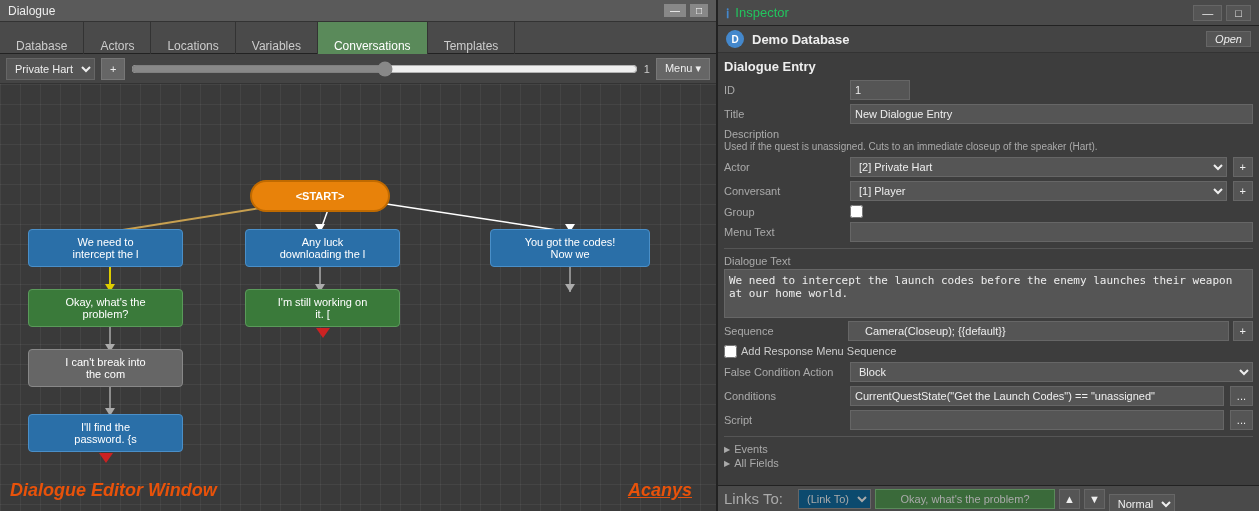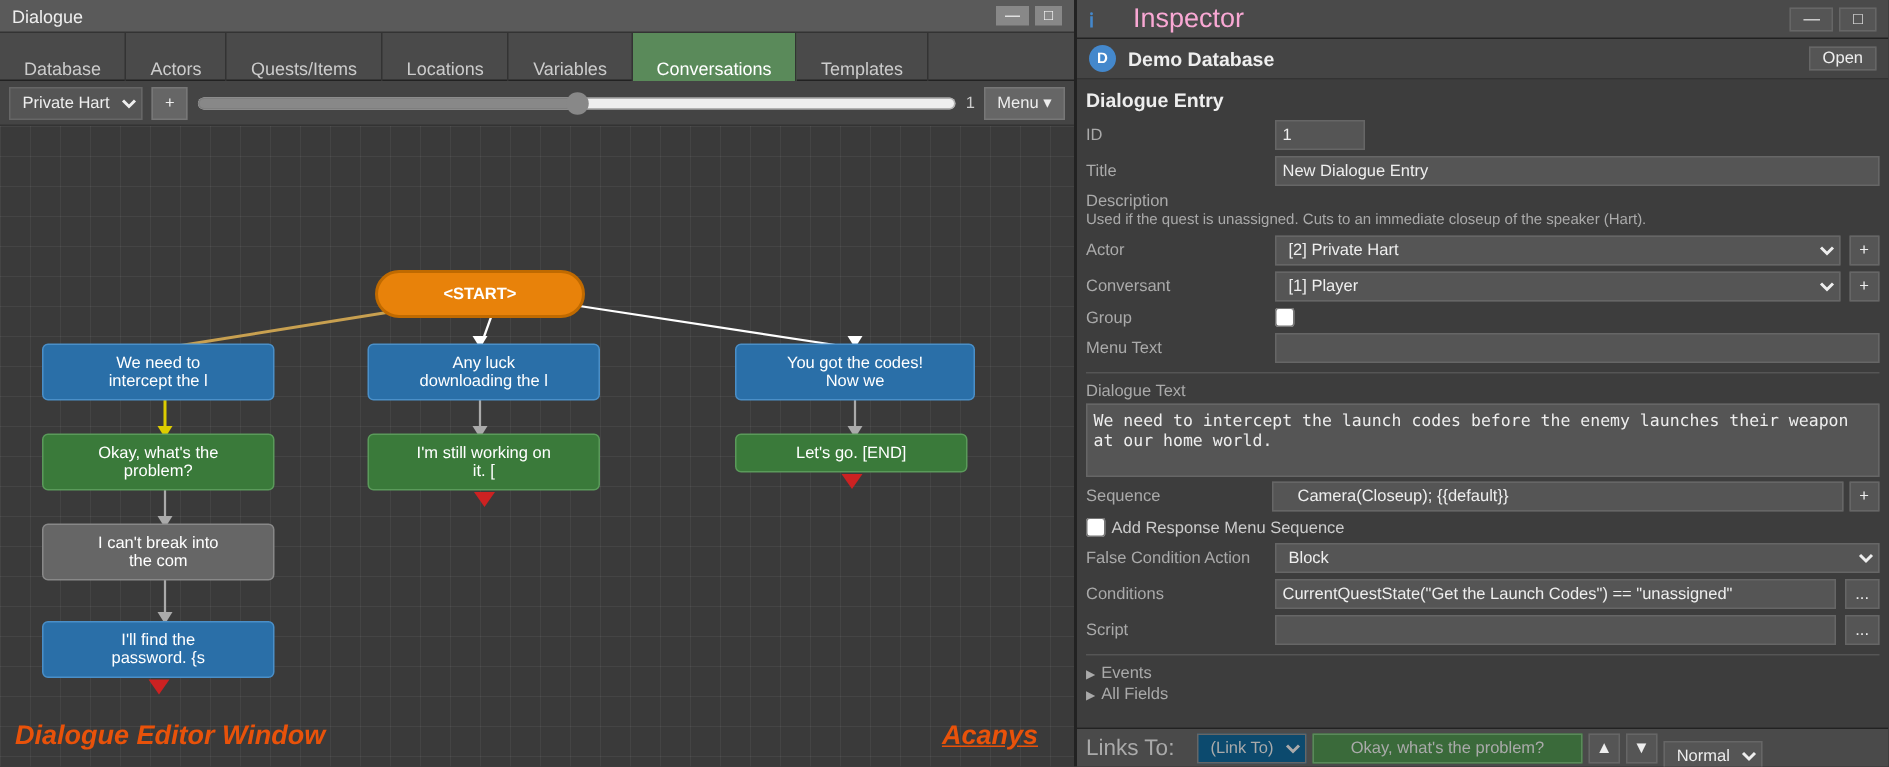--- a/index.html
+++ b/index.html
@@ -49,21 +49,21 @@
     .inspector-controls { margin-left: auto; display: flex; gap: 4px; }
     .inspector-btn { background: #555; border: 1px solid #666; color: #eee; padding: 1px 8px; font-size: 11px; cursor: pointer; }
 
     .inspector-body { flex: 1; overflow-y: auto; padding: 6px; }
     .section-title { font-size: 13px; font-weight: bold; color: #eee; margin-bottom: 6px; }
     .field-row { display: flex; align-items: center; margin-bottom: 4px; gap: 6px; }
     .field-label { width: 120px; color: #aaa; font-size: 11px; flex-shrink: 0; }
     .field-value { flex: 1; background: #555; border: 1px solid #666; color: #eee; padding: 2px 4px; font-size: 11px; height: 20px; }
     .field-btn { background: #555; border: 1px solid #666; color: #eee; padding: 1px 6px; font-size: 11px; cursor: pointer; height: 20px; }
     .text-area-field { width: 100%; background: #555; border: 1px solid #666; color: #eee; padding: 4px; font-size: 11px; resize: none; }
-    .checkbox-row { display: flex; align-items: center; gap: 4px; margin-bottom: 4px; }
+    .checkbox-row { display: flex; align-items: flex-start; gap: 4px; margin-bottom: 4px; }
     .section-divider { border: none; border-top: 1px solid #555; margin: 6px 0; }
     .desc-text { font-size: 10px; color: #aaa; margin-bottom: 4px; line-height: 1.3; }
     .seq-row { display: flex; align-items: center; gap: 4px; margin-bottom: 4px; }
     .seq-input { flex: 1; background: #555; border: 1px solid #666; color: #eee; padding: 2px 16px; font-size: 11px; height: 20px; }
     .events-collapsible { display: flex; align-items: center; gap: 4px; margin-bottom: 2px; cursor: pointer; color: #aaa; font-size: 11px; }
     .triangle { font-size: 8px; }
 
     
     .bottom-bar { background: #4a4a4a; padding: 3px 6px; display: flex; align-items: center; gap: 4px; border-top: 1px solid #222; height: 26px; }
     .links-label { color: #aaa; font-size: 15px; width: 70px; }
@@ -86,21 +86,20 @@
       <span>Dialogue</span>
       <div class="title-bar-controls">
         <button class="title-bar-btn">—</button>
         <button class="title-bar-btn">□</button>
       </div>
     </div>
 
     <div class="tab-bar">
       <div class="tab">Database</div>
       <div class="tab">Actors</div>
-      <div class="tab">Quests/Items</div>
       <div class="tab">Locations</div>
       <div class="tab">Variables</div>
       <div class="tab active">Conversations</div>
       <div class="tab">Templates</div>
     </div>
 
     <div class="editor-toolbar">
       <select class="dropdown-select">
         <option>Private Hart</option>
       </select>
@@ -152,54 +151,50 @@
       </div>
 
       <div class="node node-player" style="left:28px; top:205px; width:155px;">
         <span>Okay, what's the problem?</span>
       </div>
       <div class="node node-player" style="left:245px; top:205px; width:155px; position:absolute;">
         <span>I'm still working on it. [</span>
         
         <div style="position:absolute; bottom:-12px; left:50%; transform:translateX(-50%); width:0; height:0; border-left:7px solid transparent; border-right:7px solid transparent; border-top:10px solid #cc2222;"></div>
       </div>
-      <div class="node node-player" style="left:490px; top:205px; width:155px; position:absolute;">
-        <span>Let's go. [END]</span>
-        <div style="position:absolute; bottom:-12px; left:50%; transform:translateX(-50%); width:0; height:0; border-left:7px solid transparent; border-right:7px solid transparent; border-top:10px solid #cc2222;"></div>
-      </div>
 
       <div class="node node-grey" style="left:28px; top:265px; width:155px;">
         <span>I can't break into the com</span>
       </div>
 
       <div class="node node-npc" style="left:28px; top:330px; width:155px;">
         <span>I'll find the password. {s</span>
         <div style="position:absolute; bottom:-12px; left:50%; transform:translateX(-50%); width:0; height:0; border-left:7px solid transparent; border-right:7px solid transparent; border-top:10px solid #cc2222;"></div>
       </div>
 
       <div class="watermark">Dialogue Editor Window</div>
       <div class="watermark-right">Acanys</div>
     </div>
   </div>
 
   <div class="inspector-panel">
 
     <div class="inspector-title-bar">
       <span style="color:#4488cc; font-weight:bold; font-size:13px;">ℹ</span>
-      <span style="font-size:18px; color:#f9a8d4;margin-left:20px;">Inspector</span>
+      <span style="font-size:13px; color:#22c55e;">Inspector</span>
       <div class="inspector-controls">
         <button class="inspector-btn">—</button>
         <button class="inspector-btn">□</button>
       </div>
     </div>
 
     <div style="background:#444; padding:4px 8px; display:flex; align-items:center; gap:8px; border-bottom:1px solid #333;">
       <span style="width:18px; height:18px; border-radius:50%; background:#4488cc; display:inline-flex; align-items:center; justify-content:center; color:#fff; font-size:10px; font-weight:bold;">D</span>
       <span style="font-size:13px; color:#eee; font-weight:bold;">Demo Database</span>
-      <button class="inspector-btn" style="margin-left:auto;">Open</button>
+      <button class="inspector-btn" style="margin-left:auto;font-style:italic;">Open</button>
     </div>
 
     <div class="inspector-body">
       <div class="section-title">Dialogue Entry</div>
 
       <div class="field-row">
         <span class="field-label">ID</span>
         <input class="field-value" value="1" style="width: 60px; flex: 0 0 auto;">
       </div>
 

